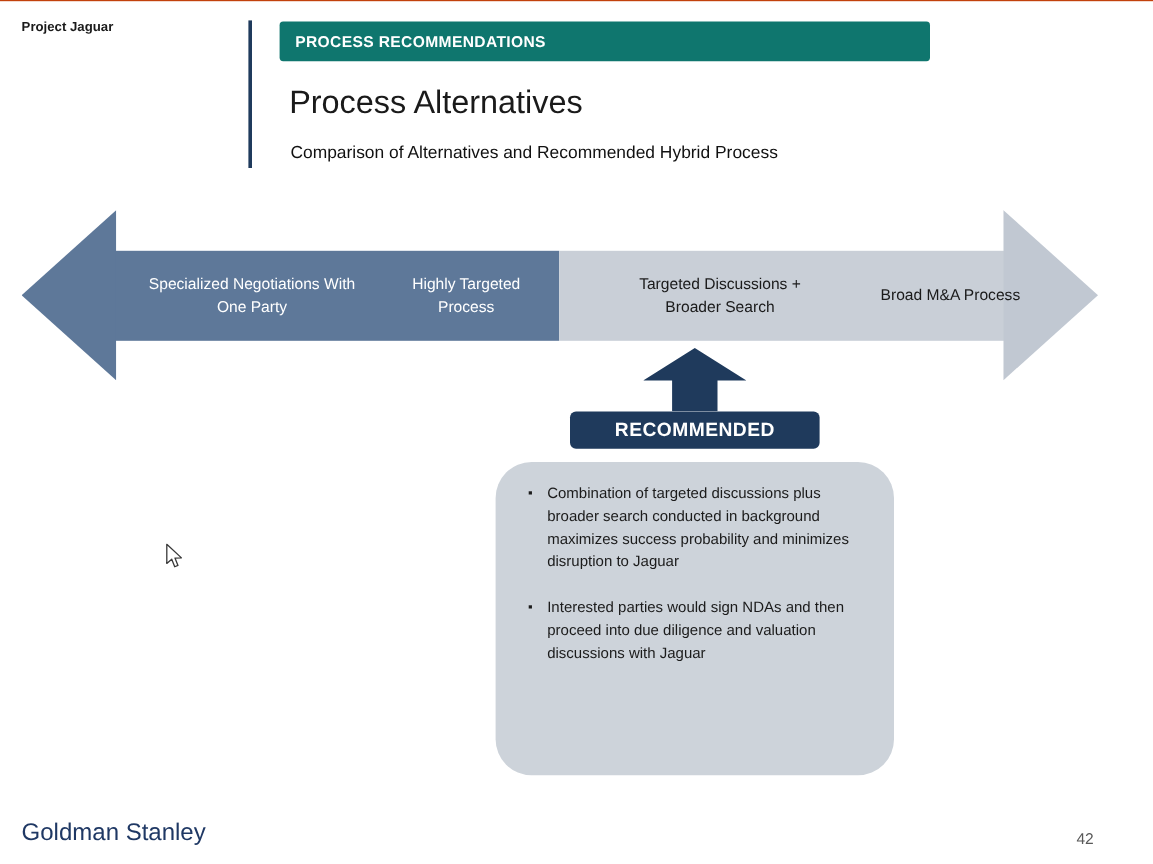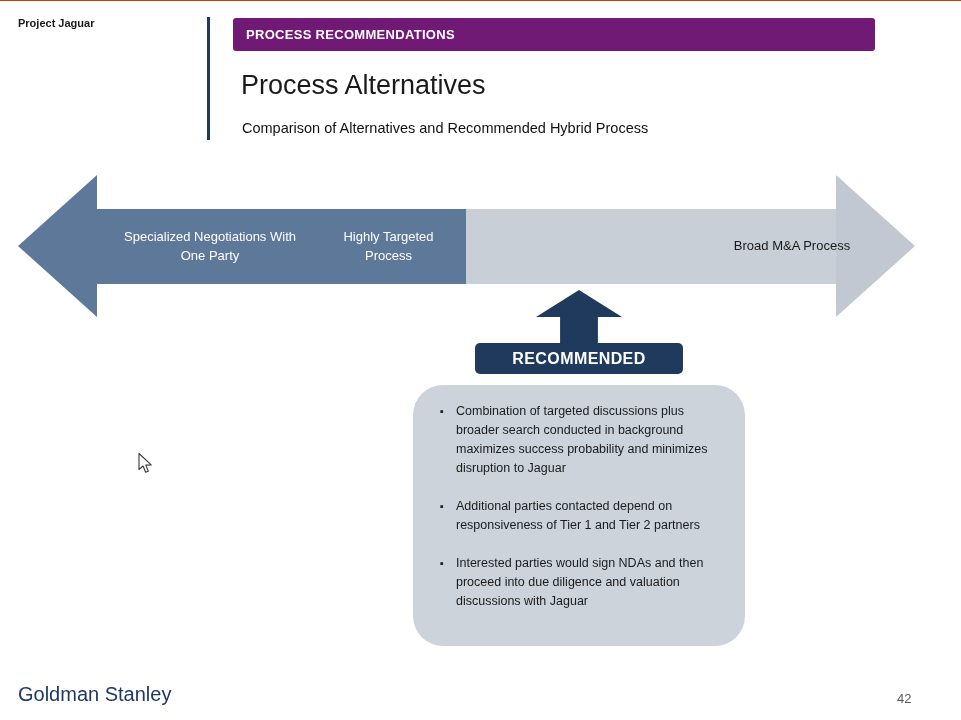--- a/index.html
+++ b/index.html
@@ -4,22 +4,22 @@
 <style>
   html,body { margin:0; padding:0; background:#e9e9e9; }
   .slide {
     position:relative; width:961px; height:720px; background:#ffffff;
     font-family:"Liberation Sans", sans-serif; overflow:hidden;
     border-top:1px solid #c2410c;
   }
   .project-label { position:absolute; left:18px; top:16px; font-size:11px; font-weight:bold; color:#1a1a1a; }
   .accent-line { position:absolute; left:207px; top:16px; width:3px; height:123px; background:#1F3A5C; }
   .header-bar {
-    position:absolute; left:233px; top:17px; width:642px; height:33px;
-    background:#701a75; border-radius:3px; display:flex; align-items:center;
+    position:absolute; left:233px; top:17px; width:542px; height:33px;
+    background:#0f766e; border-radius:3px; display:flex; align-items:center;
     padding-left:13px; box-sizing:border-box;text-align:center;
   }
   .header-bar .header-text { color:#ffffff; font-weight:bold; font-size:13px; letter-spacing:.3px; }
   .title { position:absolute; left:241px; top:69px; font-size:27px; color:#1a1a1a; }
   .subtitle { position:absolute; left:242px; top:119px; font-size:14.5px; color:#111111; }
 
   
   .spectrum { position:absolute; left:18px; top:174px; width:897px; height:142px; }
   .head-left  { position:absolute; left:0;    top:0; width:79px; height:142px; background:#5E7899; clip-path:polygon(100% 0, 0 50%, 100% 100%); }
   .head-right { position:absolute; left:818px; top:0; width:79px; height:142px; background:#C1C8D2; clip-path:polygon(0 0, 100% 50%, 0 100%); }
@@ -75,31 +75,31 @@
   <div class="subtitle">Comparison of Alternatives and Recommended Hybrid Process</div>
 
   <div class="spectrum">
     <div class="head-left"></div>
     <div class="body-blue"></div>
     <div class="body-gray"></div>
     <div class="head-right"></div>
 
     <div class="seg-label seg-2">Highly Targeted Process</div>
     <div class="seg-label seg-1">Specialized Negotiations With One Party</div>
+    <div class="seg-label seg-3">Targeted Discussions + Broader Search</div>
     <div class="seg-label seg-4">Broad M&amp;A Process</div>
   </div>
 
   <div class="up-arrow"></div>
 
   <div class="badge">RECOMMENDED</div>
 
   <div class="rec-box">
     <ul>
       <li>Combination of targeted discussions plus broader search conducted in background maximizes success probability and minimizes disruption to Jaguar</li>
-      <li>Additional parties contacted depend on responsiveness of Tier 1 and Tier 2 partners</li>
       <li>Interested parties would sign NDAs and then proceed into due diligence and valuation discussions with Jaguar</li>
     </ul>
   </div>
 
   <div class="brand">Goldman Stanley</div>
   <div class="page-num">42</div>
 
   <div class="cursor">
     <svg width="16" height="22" viewBox="0 0 16 22">
       <path d="M1 0.5 L1 16.5 L5.1 13 L7.6 19.3 L10.3 18.2 L7.8 12.1 L13.2 11.9 Z" fill="#ffffff" stroke="#3a3a3a" stroke-width="1.1" stroke-linejoin="round"></path>

